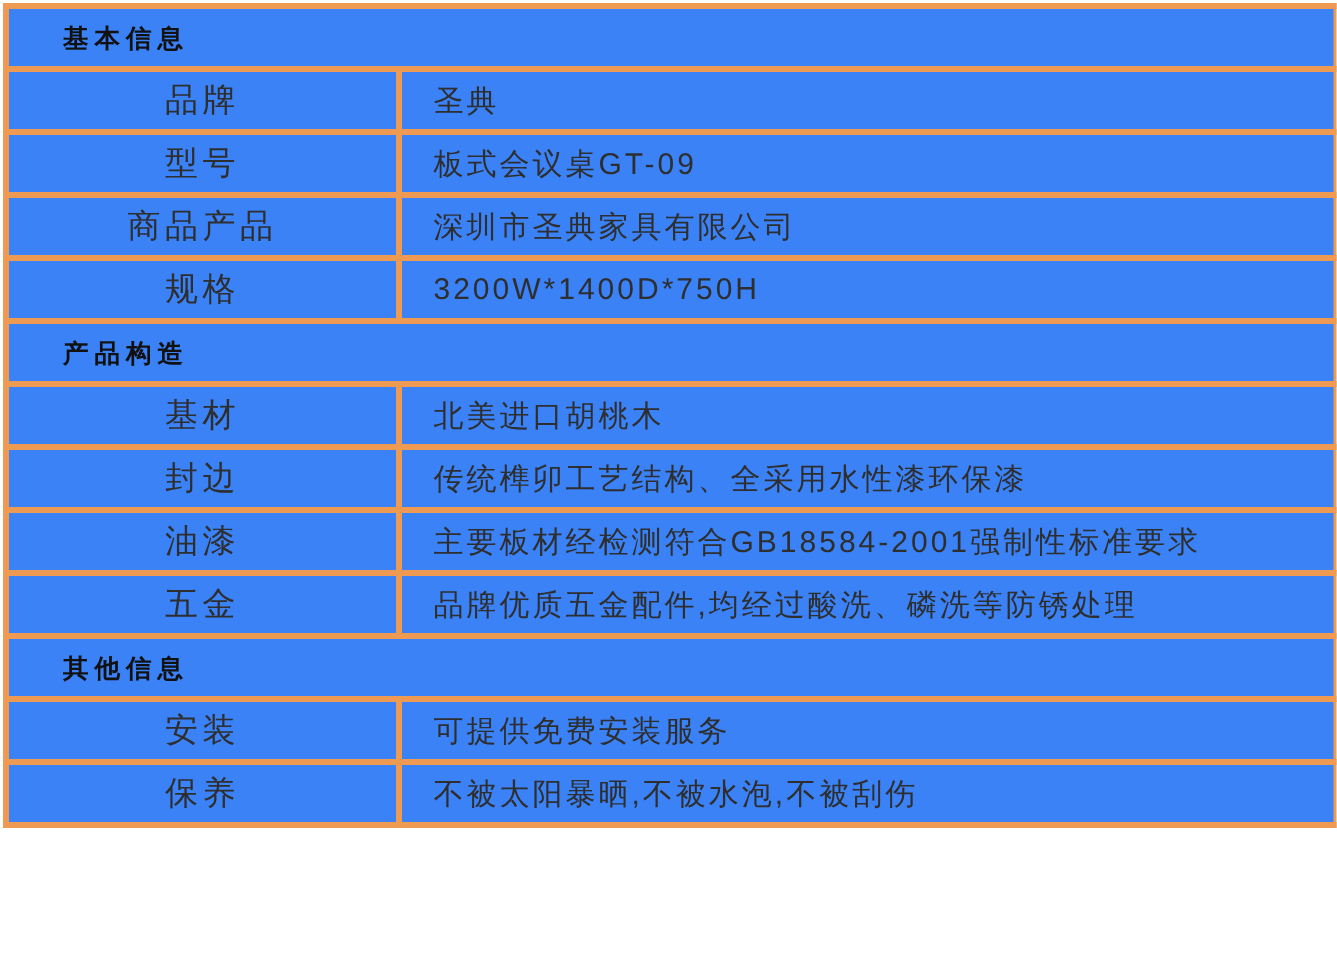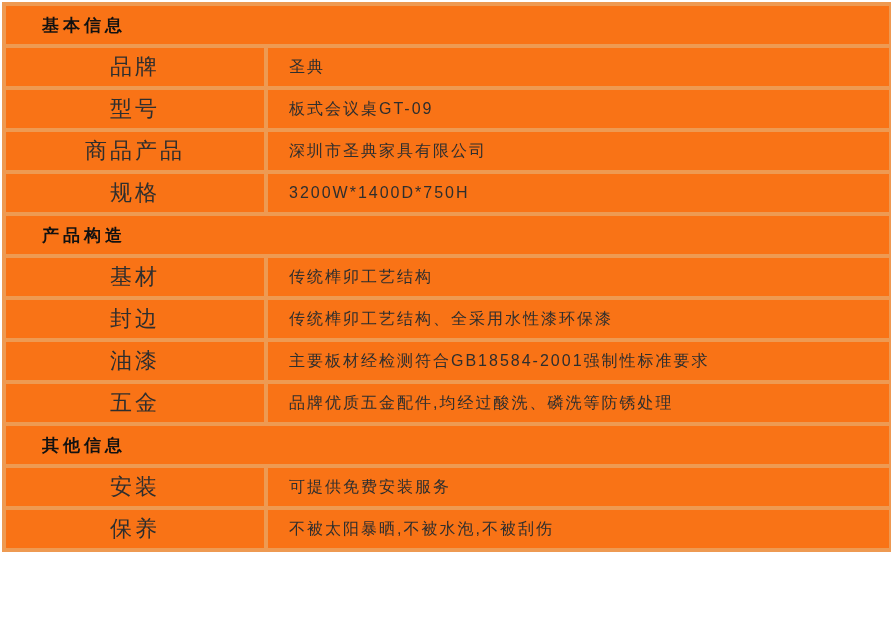--- a/index.html
+++ b/index.html
@@ -21,21 +21,21 @@
     padding: 2px;
   }
   table.spec-table {
     border-collapse: collapse;
     table-layout: fixed;
     width: 887px;
   }
   table.spec-table td {
     border: 4px solid var(--border-color);
     height: 36px;
-    background: #f97316;
+    background: #3b82f6;
     vertical-align: middle;
     white-space: nowrap;
     overflow: hidden;
   }
   col.col-label { width: 262px; }
   td.section-header {
     font-weight: bold;
     font-size: 17px;
     color: var(--header-color);
     padding-left: 36px;
@@ -43,21 +43,21 @@
   }
   td.row-label {
     text-align: center;
     font-size: 22px;
     color: var(--text-color);
     letter-spacing: 3px;
   }
   td.row-value {
     text-align: left;
     padding-left: 21px;
-    font-size: 16px;
+    font-size: 20px;
     color: var(--text-color);
     letter-spacing: 2px;
   }
 </style>
 </head>
 <body>
 
 <div class="page">
   <table class="spec-table">
     <colgroup>
@@ -84,21 +84,21 @@
       <tr>
         <td class="row-label">规格</td>
         <td class="row-value">3200W*1400D*750H</td>
       </tr>
 
       <tr>
         <td class="section-header" colspan="2">产品构造</td>
       </tr>
       <tr>
         <td class="row-label">基材</td>
-        <td class="row-value">传统榫卯工艺结构</td>
+        <td class="row-value">北美进口胡桃木</td>
       </tr>
       <tr>
         <td class="row-label">封边</td>
         <td class="row-value">传统榫卯工艺结构、全采用水性漆环保漆</td>
       </tr>
       <tr>
         <td class="row-label">油漆</td>
         <td class="row-value">主要板材经检测符合GB18584-2001强制性标准要求</td>
       </tr>
       <tr>

